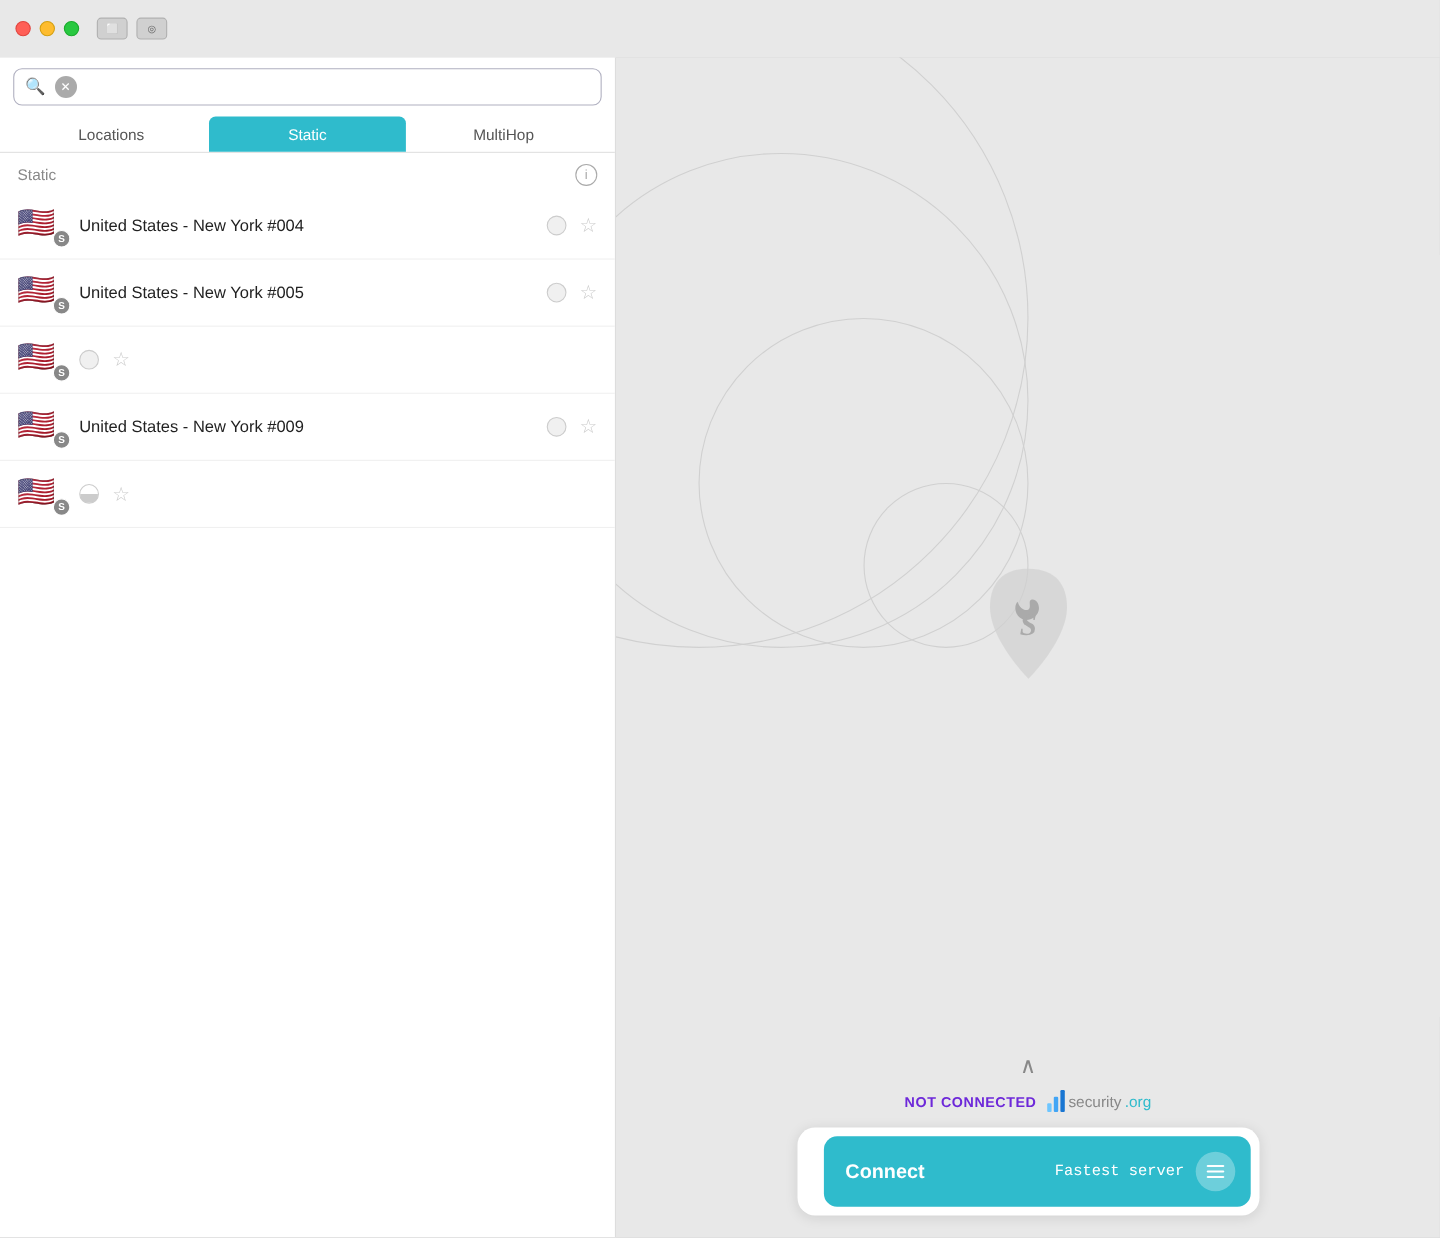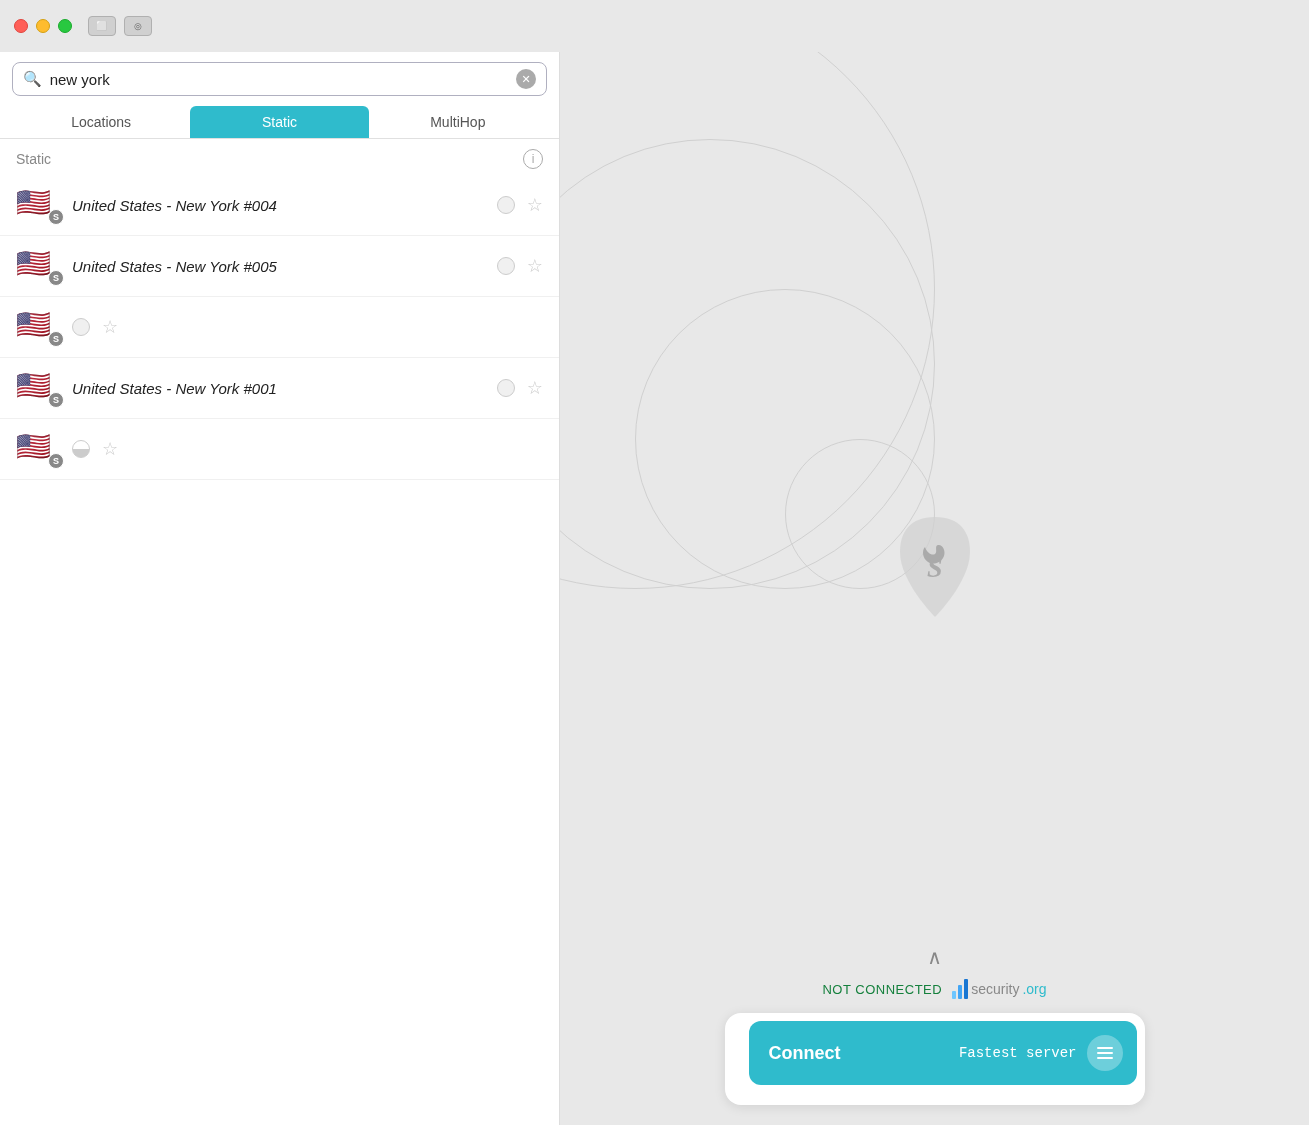--- a/index.html
+++ b/index.html
@@ -185,21 +185,20 @@
       color: white;
       font-size: 9px;
       font-weight: bold;
       border: 1.5px solid white;
     }
 
     .server-name {
       flex: 1;
       font-size: 15px;
       color: #222;
-      font-style: italic;
     }
 
     .server-status {
       width: 18px;
       height: 18px;
       border-radius: 50%;
       border: 1.5px solid #ccc;
       background: #f0f0f0;
       flex-shrink: 0;
     }
@@ -269,22 +268,22 @@
     }
 
     .status-bar {
       display: flex;
       align-items: center;
       gap: 10px;
       margin-bottom: 4px;
     }
     .not-connected-text {
       font-size: 13px;
-      font-weight: 400;
-      color: #15803d;
+      font-weight: 700;
+      color: #6d28d9;
       letter-spacing: 0.5px;
     }
     .security-logo {
       display: flex;
       align-items: center;
       gap: 3px;
     }
     .security-bars {
       display: flex;
       align-items: flex-end;
@@ -300,21 +299,21 @@
     }
     .security-text-org {
       font-size: 14px;
       color: #2fbbcc;
     }
 
     
     .connect-card {
       background: white;
       border-radius: 16px;
-      padding: 8px 8px 20px 24px;
+      padding: 8px 8px 8px 24px;
       display: flex;
       align-items: center;
       width: 420px;
       box-shadow: 0 2px 12px rgba(0,0,0,0.1);
     }
     .connect-btn-area {
       background: #2fbbcc;
       border-radius: 12px;
       flex: 1;
       display: flex;
@@ -377,21 +376,20 @@
     </div>
   </div>
 </div>
 
 <div class="app-container">
 
   <div class="left-panel">
 
     <div class="search-wrapper">
       <span class="search-icon-wrap">🔍</span>
-      <input class="search-input" type="text" value="new york" style="">
       <div class="search-clear">✕</div>
     </div>
 
     <div class="tabs">
       <div class="tab">Locations</div>
       <div class="tab active">Static</div>
       <div class="tab">MultiHop</div>
     </div>
 
     <div class="section-header">
@@ -428,21 +426,21 @@
         </div>
         <div class="server-status"></div>
         <span class="star-icon">☆</span>
       </div>
 
       <div class="server-item">
         <div class="flag-container">
           <span class="flag-emoji">🇺🇸</span>
           <div class="static-badge">S</div>
         </div>
-        <span class="server-name">United States - New York #001</span>
+        <span class="server-name">United States - New York #009</span>
         <div class="server-status"></div>
         <span class="star-icon">☆</span>
       </div>
 
       <div class="server-item">
         <div class="flag-container">
           <span class="flag-emoji">🇺🇸</span>
           <div class="static-badge">S</div>
         </div>
         <div class="server-status partial"></div>

